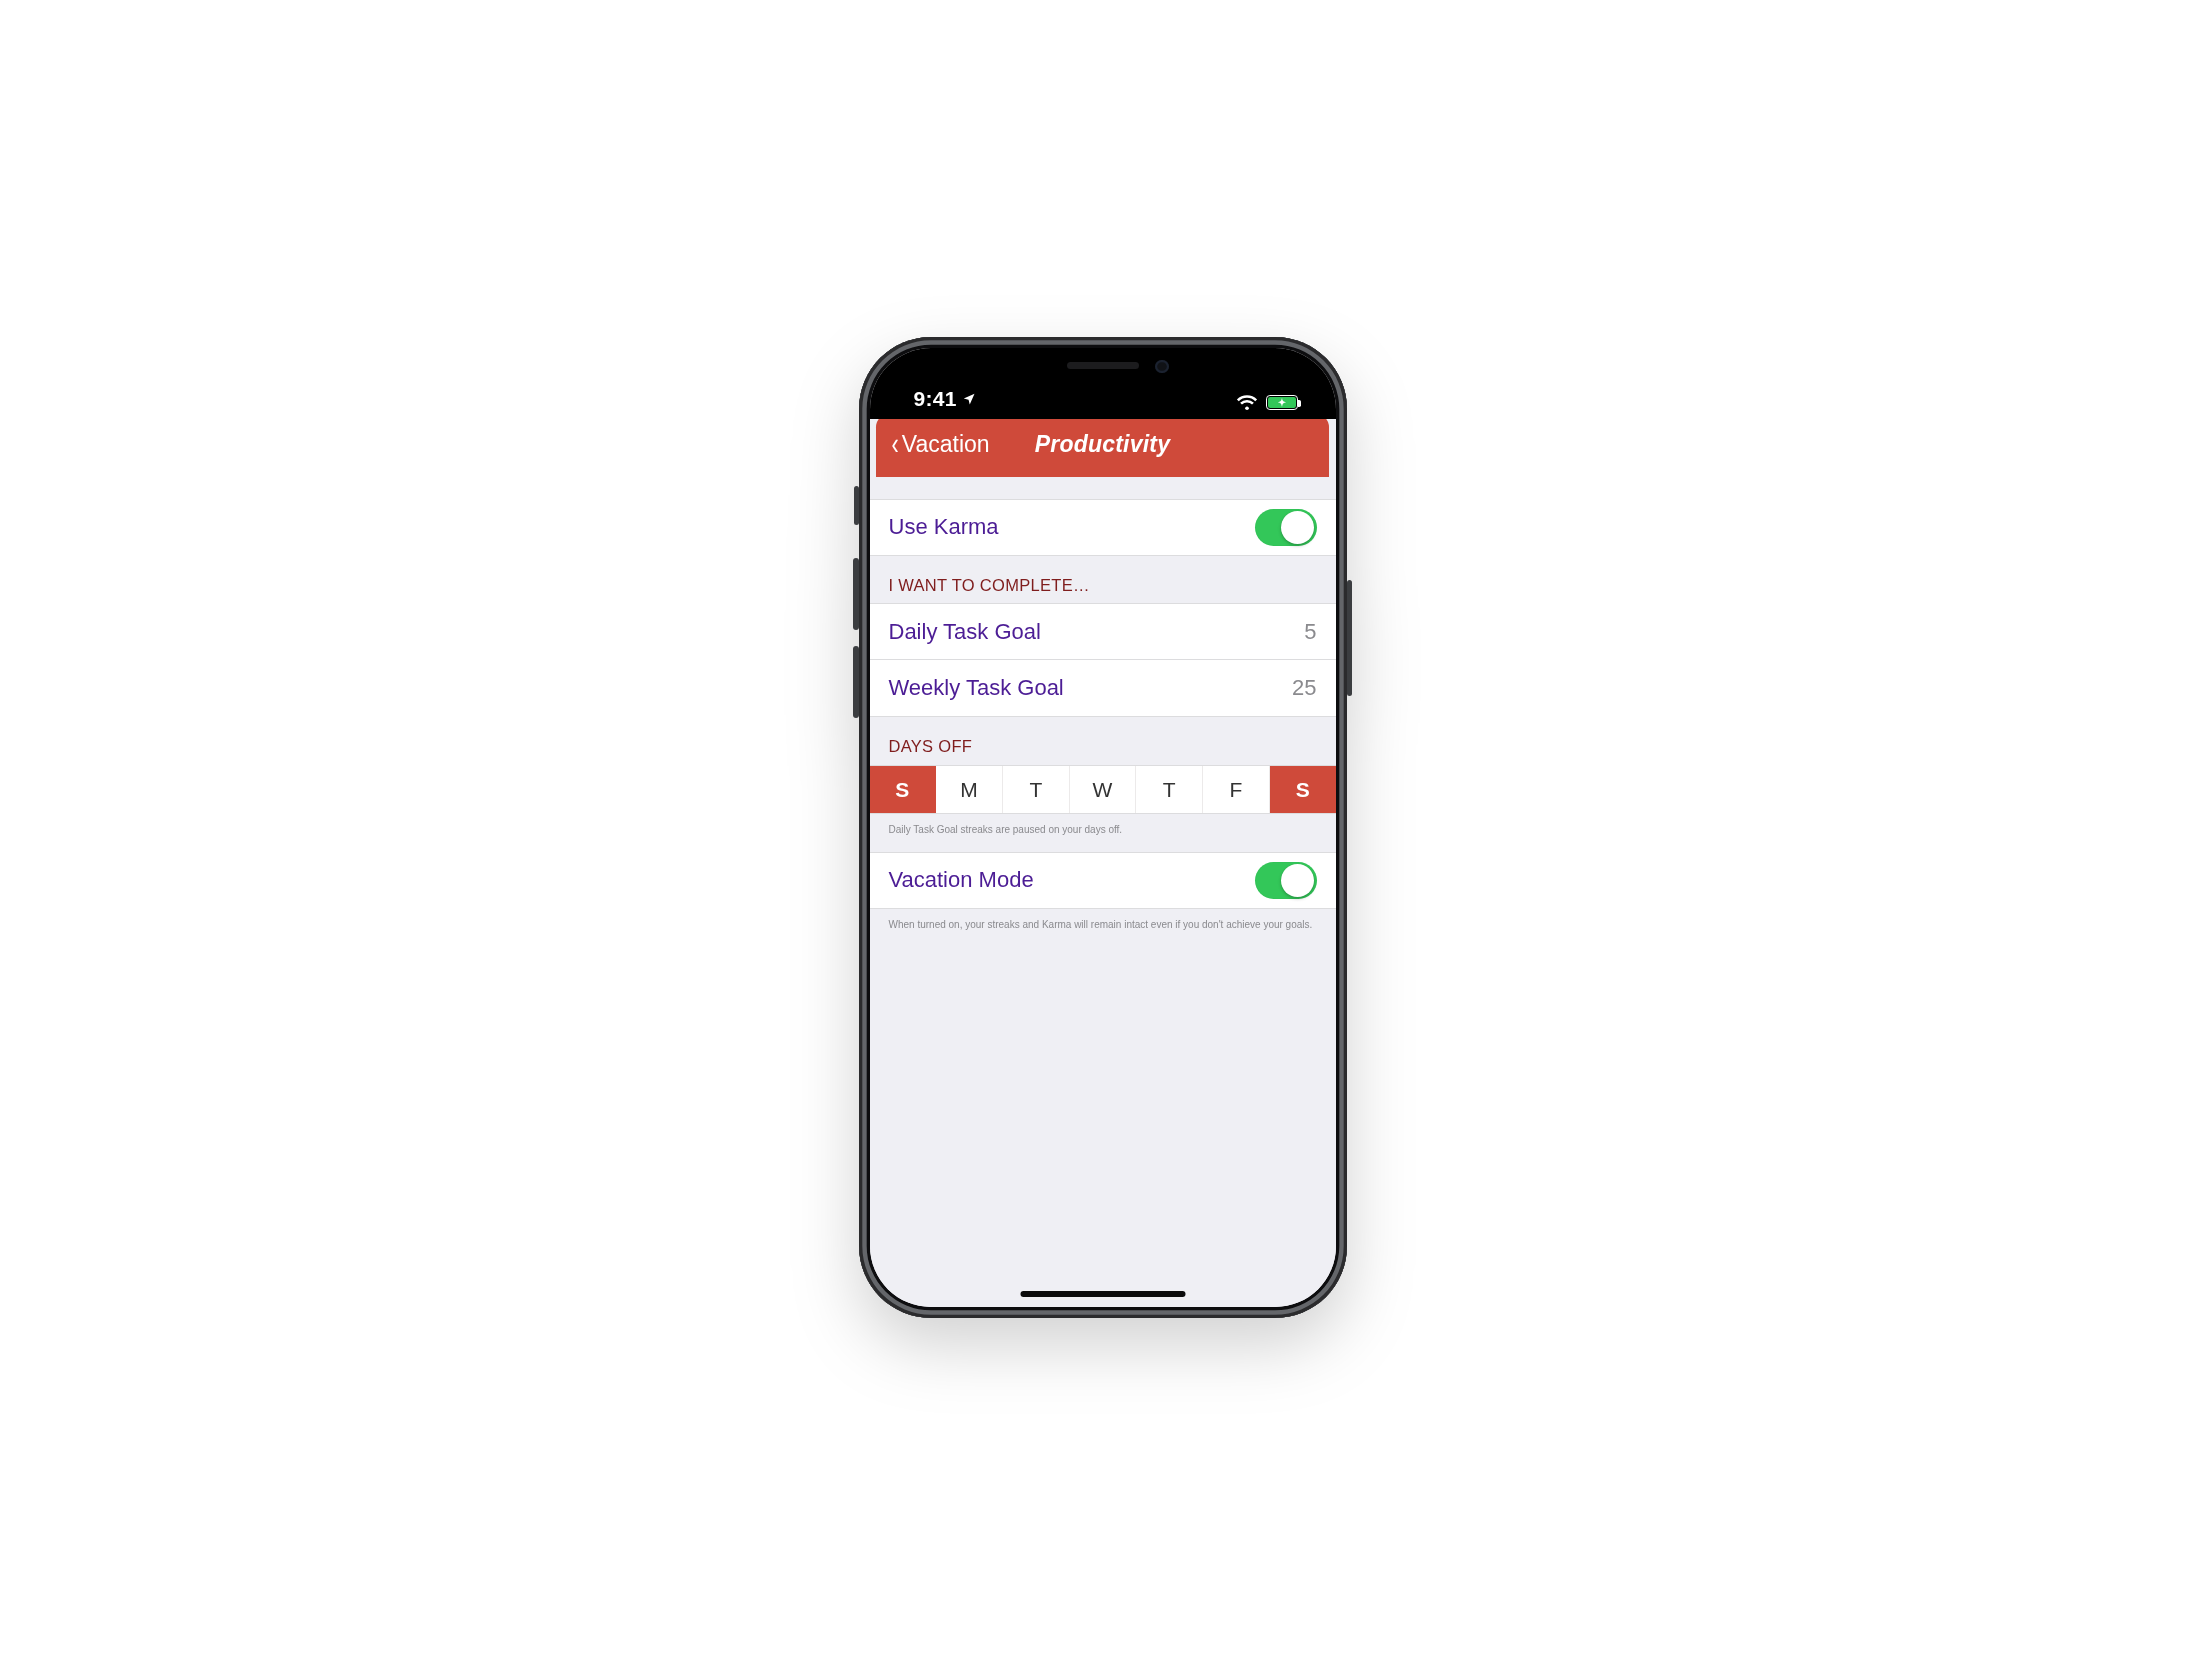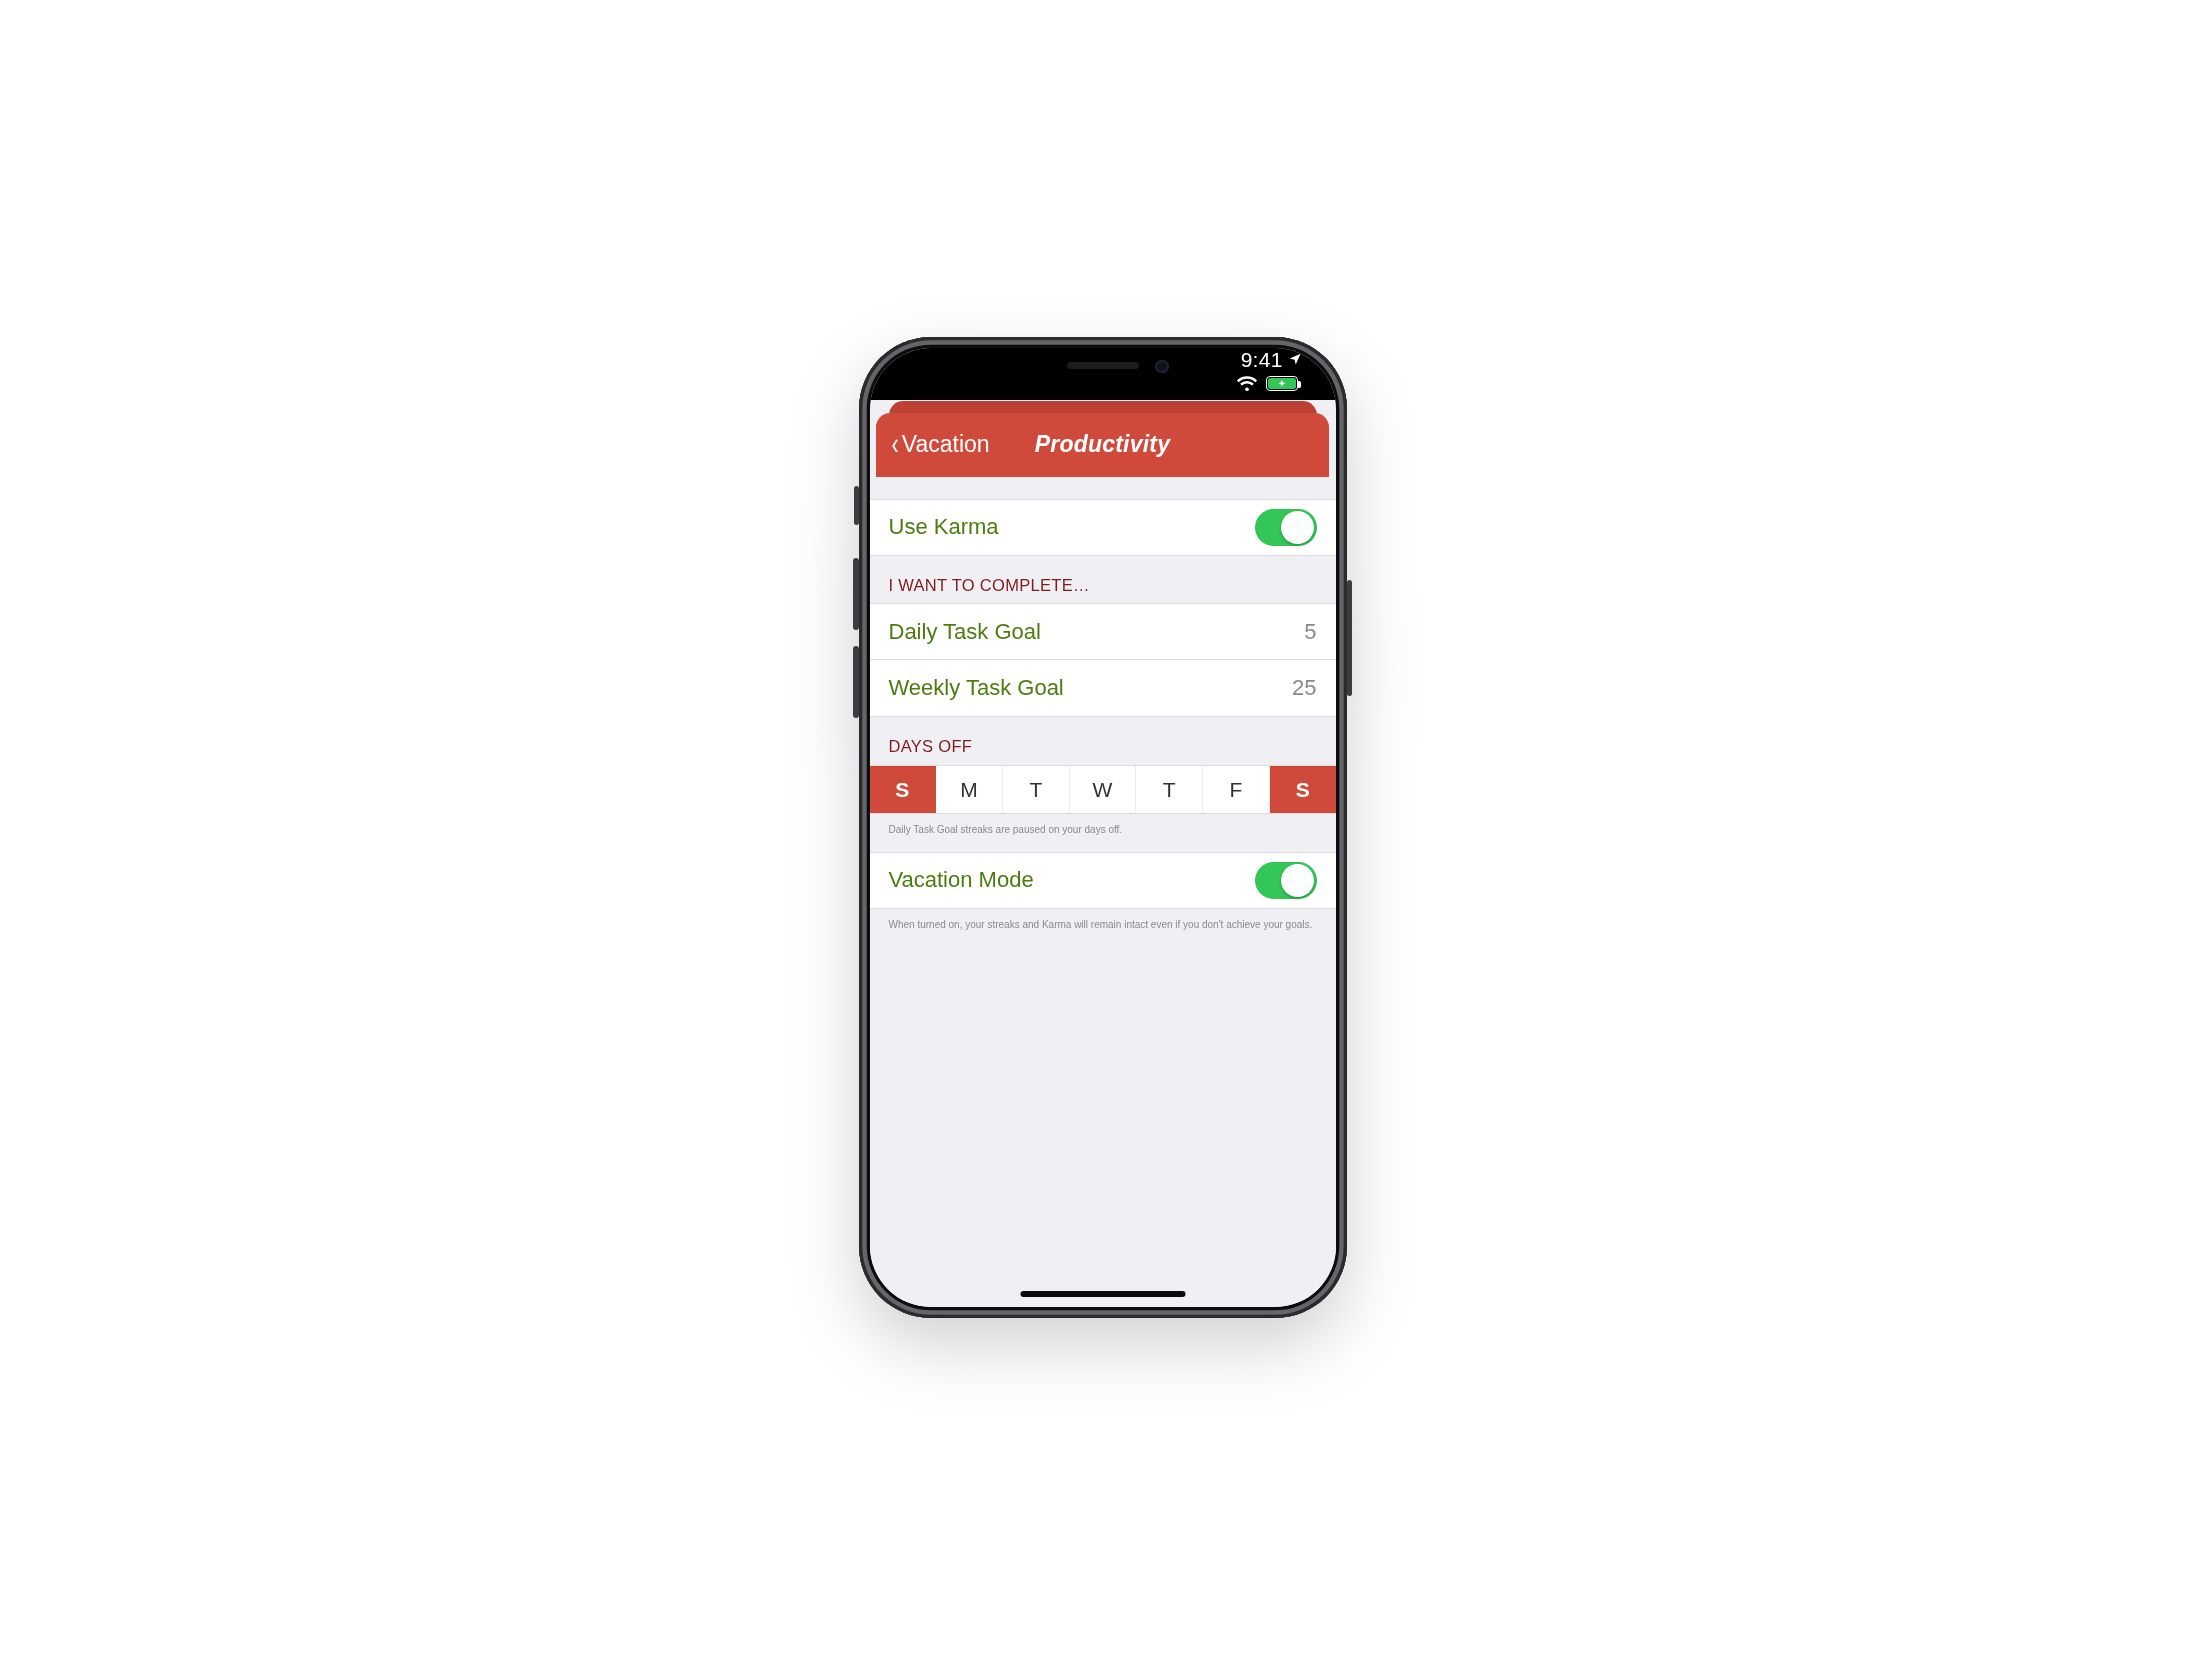--- a/index.html
+++ b/index.html
@@ -63,32 +63,31 @@
     justify-content: center;
     gap: 44px;
   }
   .speaker { width: 72px; height: 7.7px; background:#1c1c1e; border-radius: 4.4px; }
   .camera  { width: 13.2px; height: 13.2px; background:#101216; border-radius: 50%; box-shadow: inset 0 0 0 2.2px #1b2230; position:absolute; right:61px; top:12px;}
 
   
   .statusbar {
     position: absolute;
     top: 0; left: 0; right: 0;
-    height: 52px;
+    height: 71px;
     background: #000;
     color: #fff;
     display: flex;
     justify-content: space-between;
     align-items: flex-end;
     padding: 0 33px 7.7px;
     font-size: 21px;
-    font-weight: 400;
+    font-weight: 700;
     letter-spacing: 0.3px;
     z-index: 40;
-    flex-direction: column;
   }
   .status-left { display:flex; align-items:center; gap:5.5px; padding-left:11px;}
   .status-right{ display:flex; align-items:center; gap:7.7px; padding-right:4.4px;}
   .loc-icon svg { display:block; }
   .wifi-icon svg, .battery svg { display:block; }
   .battery-body {
     width: 32px; height: 15.4px; border: 1.4px solid #fff; border-radius: 3.9px;
     position: relative; display:flex; align-items:center; padding:1.1px;
   }
   .battery-body::after{
@@ -157,21 +156,21 @@
     background:#ffffff;
     display:flex;
     align-items:center;
     justify-content:space-between;
     padding: 0 19px;
     min-height: 57px;
     border-top: 0.6px solid #dcdcde;
     border-bottom: 0.6px solid #dcdcde;
   }
   .row + .row { border-top:none; }
-  .row .label { color:#4d7c0f; font-size:22px; }
+  .row .label { color:#4c1d95; font-size:22px; }
   .row .value { color:#8a8a8e; font-size:22px; }
 
   
   .switch {
     width: 62px; height: 37px; border-radius: 22px;
     background:#33c759; position:relative; flex:0 0 auto;
     box-shadow: inset 0 0 0 1.1px rgba(0,0,0,0.02);
   }
   .switch .knob{
     position:absolute; top:2.2px; right:2.2px;

